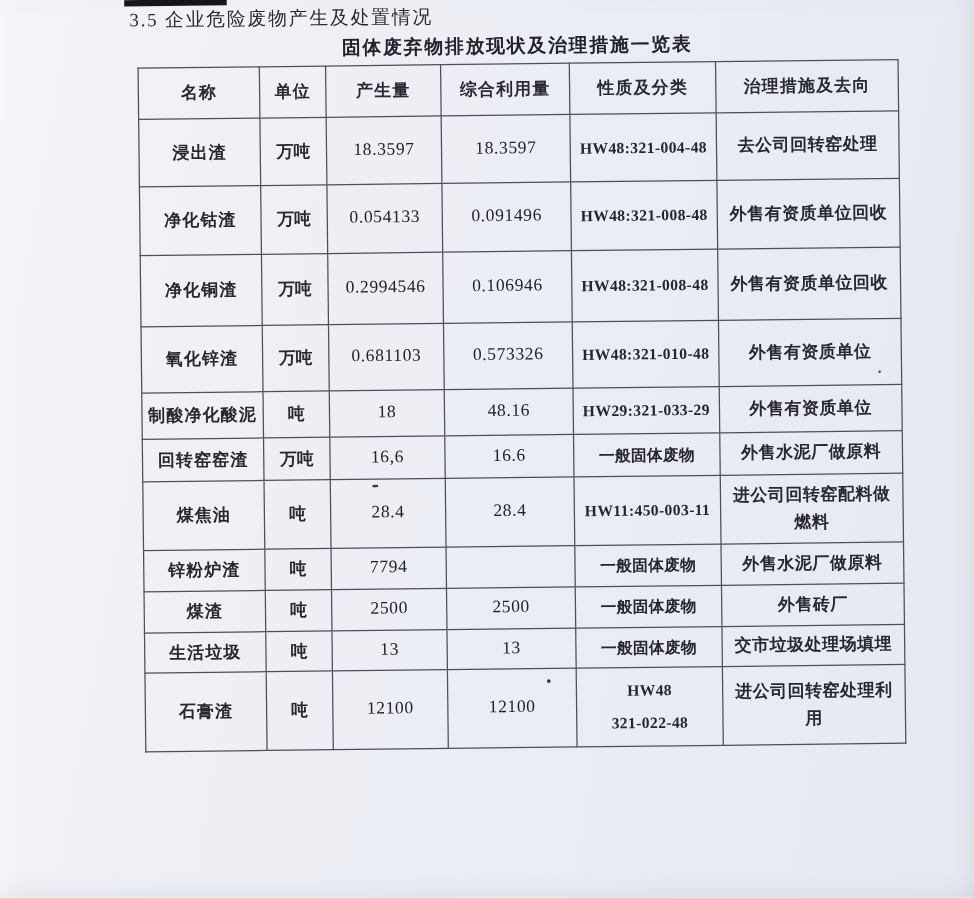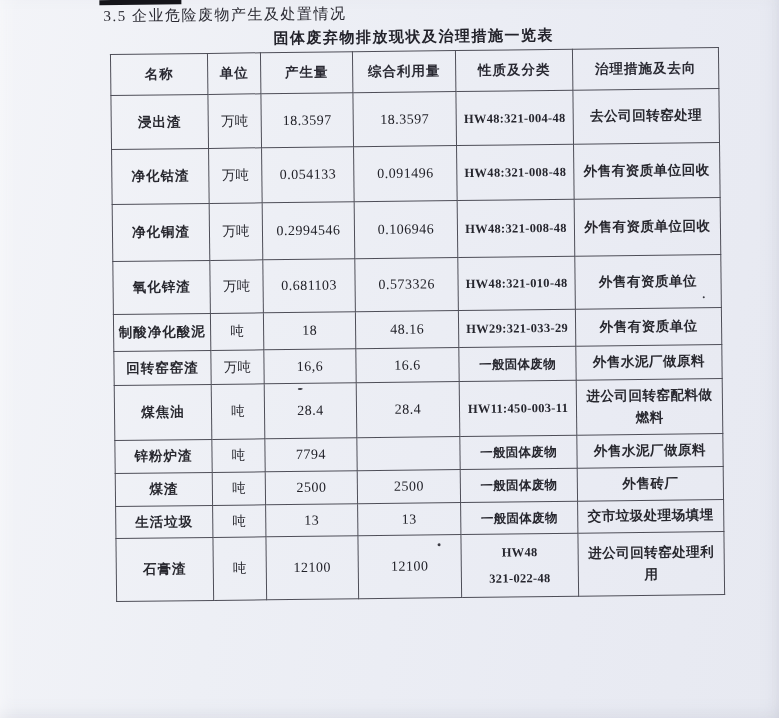--- a/index.html
+++ b/index.html
@@ -83,21 +83,21 @@
     color: #2a2a33;
   }
   td.c-name {
     font-size: 13.5px;
     font-weight: 600;
     letter-spacing: 1px;
     color: #28282f;
   }
   td.c-unit {
     font-size: 13.5px;
-    font-weight: 400;
+    font-weight: 700;
     color: #28282f;
   }
   td.c-num {
     font-size: 14px;
     letter-spacing: 0.5px;
     color: #222229;
   }
   td.c-class {
     font-size: 12.5px;
     font-weight: 600;

